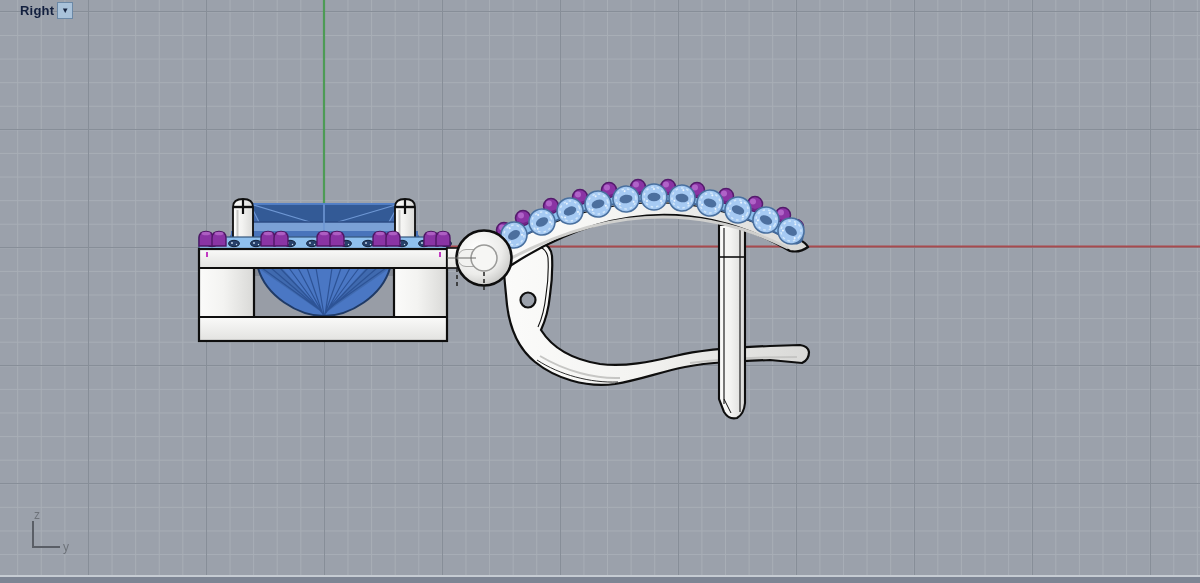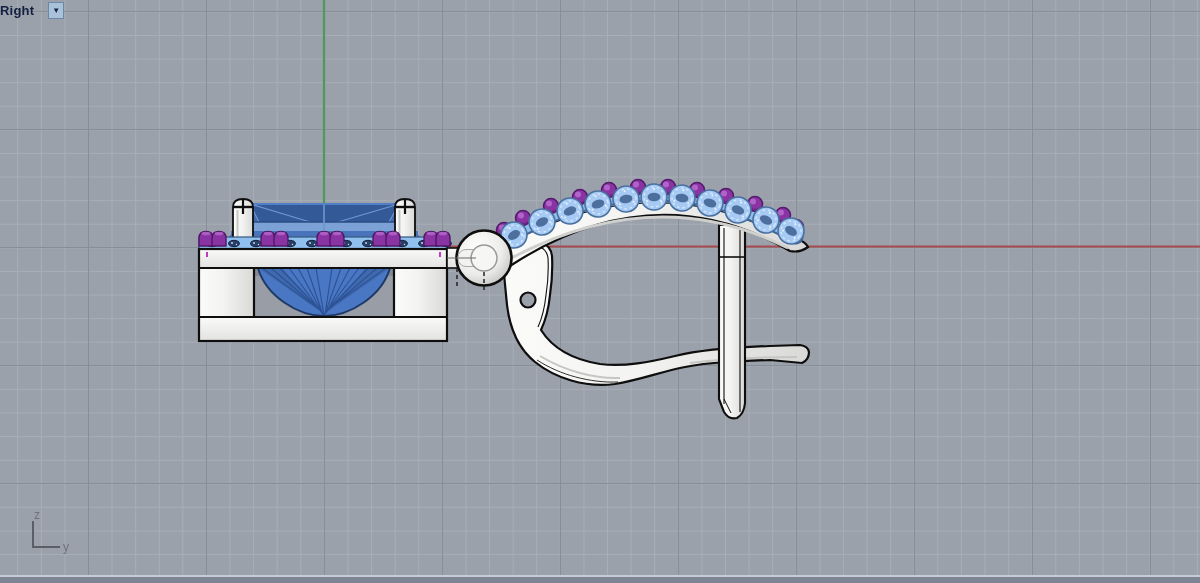--- a/index.html
+++ b/index.html
@@ -12,21 +12,21 @@
     background-image:
       linear-gradient(to right, var(--grid-major,#878e98) 1px, transparent 1px),
       linear-gradient(to bottom, var(--grid-major,#878e98) 1px, transparent 1px),
       linear-gradient(to right, var(--grid-minor,#a8aeb6) 1px, transparent 1px),
       linear-gradient(to bottom, var(--grid-minor,#a8aeb6) 1px, transparent 1px);
     background-size:118px 100%,100% 118px,23.6px 100%,100% 23.6px;
     background-position:88px 0,0 11px,17.2px 0,0 11.4px;
   }
   #model-svg{position:absolute;inset:0;}
   
-  #vp-title{position:absolute;top:2px;left:0;display:flex;align-items:center;gap:14px;}
+  #vp-title{position:absolute;top:2px;left:20px;display:flex;align-items:center;gap:3px;}
   #vp-title .vp-name{font-size:13px;font-weight:bold;color:var(--label-text,#13203f);
      letter-spacing:.2px;cursor:default;}
   #vp-title .vp-drop{width:14px;height:15px;background:var(--drop-bg,#a9c2da);
      border:1px solid #6b88a6;display:flex;align-items:center;justify-content:center;
      font-size:8px;color:#15233f;line-height:1;}
   
   #bottom-strip{position:absolute;left:0;right:0;bottom:0;height:6px;
      background:var(--strip,#7d8594);border-top:2px solid #c6ccd3;}
   .metal{fill:url(#metalGrad);stroke:#0e0e0e;}
   .blk{stroke:#0e0e0e;fill:none;}

